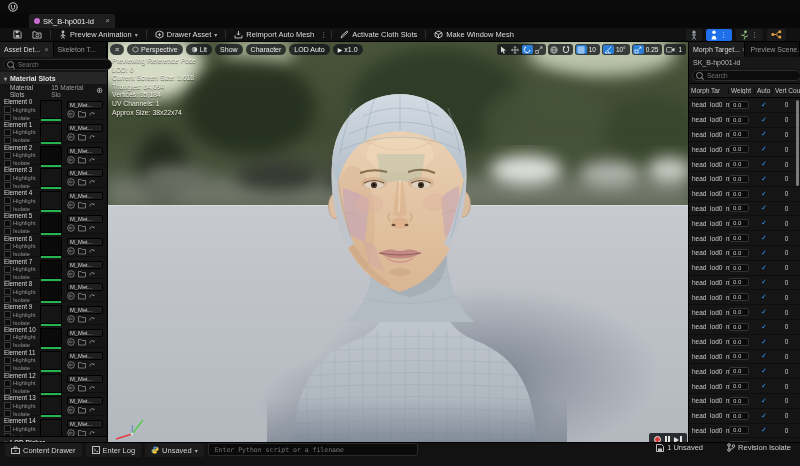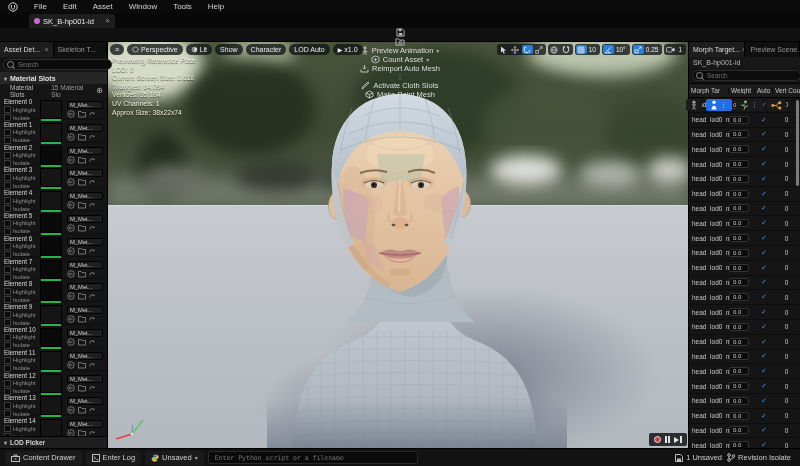--- a/index.html
+++ b/index.html
@@ -12,21 +12,21 @@
   .menu-item{font-size:8px;color:#d6d6d6;padding:0 8px;line-height:13px;cursor:default;}
   
   .tabbar{position:absolute;left:0;top:13px;width:100%;height:15px;background:#080808;display:flex;align-items:flex-end;z-index:30;}
   .doc-tab{margin-left:29px;height:14px;width:86px;background:#1e1e1e;border-radius:3px 3px 0 0;
            display:flex;align-items:center;gap:3px;padding:0 5px;box-sizing:border-box;}
   .doc-tab .tab-ico{width:6px;height:6px;border-radius:50%;background:#c96bd2;flex:0 0 auto;}
   .doc-tab .tab-title{font-size:7.5px;color:#e8e8e8;white-space:nowrap;overflow:hidden;flex:1;}
   .doc-tab .tab-close{font-size:8px;color:#999;line-height:8px;}
   
   .toolbar{position:absolute;left:0;top:28px;width:100%;height:14px;background:#111111;border-bottom:1px solid #000;
-           display:flex;align-items:center;padding:0 8px;box-sizing:border-box;z-index:30;flex-direction:column;}
+           display:flex;align-items:center;padding:0 8px;box-sizing:border-box;z-index:30;}
   .tb-btn{display:flex;align-items:center;gap:3px;font-size:7.5px;color:#dddddd;padding:0 5px;height:12px;white-space:nowrap;}
   .tb-btn svg{flex:0 0 auto;}
   .tb-sep{width:1px;height:9px;background:#2e2e2e;margin:0 3px;}
   .tb-caret{font-size:6px;color:#aaa;}
   .tb-dots{font-size:7px;color:#aaa;padding:0 1px;}
   .tb-right{margin-left:auto;display:flex;align-items:center;gap:4px;padding-right:6px;}
   .asset-btn{height:12px;display:flex;align-items:center;gap:1px;padding:0 4px;border-radius:2px;background:#1b1b1b;}
   .asset-btn.active{background:#1f6feb;}
   
   .left-panel{position:absolute;left:0;top:42px;width:107px;bottom:18px;background:#151515;border-right:1px solid #000;display:flex;flex-direction:column;z-index:20;}
@@ -109,46 +109,38 @@
   .stat-line{font-size:6.8px;line-height:8.6px;color:#f0eee0;text-shadow:0 1px 1px rgba(0,0,0,.65);white-space:nowrap;}
   .gizmo{position:absolute;left:5px;bottom:6px;z-index:4;}
   .vp-playbar{position:absolute;right:2px;bottom:2px;height:13px;background:rgba(18,20,23,.85);border-radius:2px;display:flex;align-items:center;gap:4px;padding:0 5px;z-index:5;}
   .rec{width:7px;height:7px;border:1.4px solid #e8e8e8;border-radius:50%;background:#d83a3a;box-sizing:border-box;}
   .pausebars{display:flex;gap:1.5px;}
   .pausebars i{display:block;width:2px;height:7px;background:#e2e2e2;}
   .stepfwd{display:flex;align-items:center;gap:1px;}
   .stepfwd .tri{width:0;height:0;border-left:5px solid #e2e2e2;border-top:3.5px solid transparent;border-bottom:3.5px solid transparent;}
   .stepfwd .bar{width:1.6px;height:7px;background:#e2e2e2;}
   
-  .statusbar{position:absolute;left:0;bottom:0;width:100%;height:18px;background:#121212;border-top:1px solid #000;display:flex;align-items:center;padding:0 5px;box-sizing:border-box;z-index:30;font-size:7.5px;}
+  .statusbar{position:absolute;left:0;bottom:0;width:100%;height:24px;background:#121212;border-top:1px solid #000;display:flex;align-items:flex-start;padding:0 5px;box-sizing:border-box;z-index:30;font-size:7.5px;}
   .sb-btn{display:flex;align-items:center;gap:3px;color:#cfcfcf;padding:0 6px;height:14px;background:#1b1b1b;border-radius:2px;margin-right:4px;white-space:nowrap;}
   .sb-input{width:200px;height:11px;background:#0a0a0a;border:1px solid #2a2a2a;border-radius:2px;display:flex;align-items:center;padding:0 4px;}
   .sb-input input{flex:1;background:transparent;border:0;outline:0;color:#8a8a8a;font-size:6.5px;font-family:"DejaVu Sans Mono",monospace;min-width:0;}
-  .sb-right{margin-left:auto;display:flex;align-items:center;gap:5px;padding-right:4px;}
+  .sb-right{margin-left:auto;display:flex;align-items:center;gap:24px;padding-right:4px;}
   .sb-flat{display:flex;align-items:center;gap:3px;color:#cfcfcf;white-space:nowrap;}
 </style>
 </head>
 <body>
 
 <div class="app">
 
   <div class="menubar">
     <div class="logo">
       <svg width="10" height="10" viewBox="0 0 10 10">
           <circle cx="5" cy="5" r="4.2" fill="none" stroke="#e8e8e8" stroke-width="0.9"></circle>
           <path d="M3.4 3v2.6c0 1 .7 1.6 1.6 1.6s1.6-.6 1.6-1.6V3" fill="none" stroke="#e8e8e8" stroke-width="0.9"></path>
         </svg>
-    </div>
-    <div class="menu-items">
-      <span class="menu-item">File</span>
-      <span class="menu-item">Edit</span>
-      <span class="menu-item">Asset</span>
-      <span class="menu-item">Window</span>
-      <span class="menu-item">Tools</span>
-      <span class="menu-item">Help</span>
     </div>
   </div>
 
   <div class="tabbar">
     <div class="doc-tab">
       <span class="tab-ico"></span>
       <span class="tab-title">SK_B-hp001-id</span>
       <span class="tab-close">×</span>
     </div>
   </div>
@@ -175,21 +167,21 @@
         </svg>
       <span>Preview Animation</span>
       <span class="tb-caret">▾</span>
     </span>
     <span class="tb-sep"></span>
     <span class="tb-btn">
       <svg width="9" height="9" viewBox="0 0 9 9">
           <path d="M1 2.5L4.5 1 8 2.5v4L4.5 8 1 6.5z" fill="none" stroke="#bdbdbd"></path>
           <path d="M4.5 3.2v3M3 4.7h3" stroke="#bdbdbd"></path>
         </svg>
-      <span>Count Asset</span>
+      <span>Drawer Asset</span>
       <span class="tb-caret">▾</span>
     </span>
     <span class="tb-sep"></span>
     <span class="tb-btn">
       <svg width="9" height="9" viewBox="0 0 9 9">
           <path d="M4.5 1v4M3 3.5l1.5 1.6L6 3.5" fill="none" stroke="#bdbdbd"></path>
           <path d="M1 5.5v2.5h7V5.5" fill="none" stroke="#bdbdbd"></path>
         </svg>
       <span>Reimport Auto Mesh</span>
     </span>
@@ -200,21 +192,21 @@
           <path d="M1 8l1-2.6L7.2 1 8 1.8 2.6 7z" fill="none" stroke="#bdbdbd"></path>
         </svg>
       <span>Activate Cloth Slots</span>
     </span>
     <span class="tb-sep"></span>
     <span class="tb-btn">
       <svg width="9" height="9" viewBox="0 0 9 9">
           <path d="M4.5 1L8 2.8v3.4L4.5 8 1 6.2V2.8z" fill="none" stroke="#bdbdbd"></path>
           <path d="M1 2.8l3.5 1.8L8 2.8M4.5 4.6V8" fill="none" stroke="#bdbdbd"></path>
         </svg>
-      <span>Make Paint Mesh</span>
+      <span>Make Window Mesh</span>
     </span>
     <span class="tb-right">
       <span class="asset-btn">
         <svg width="8" height="10" viewBox="0 0 8 10">
             <circle cx="4" cy="2.2" r="1.6" fill="#9aa0a6"></circle>
             <path d="M4 4v3M2 5h4M4 7L2.5 9.5M4 7L5.5 9.5" stroke="#9aa0a6" fill="none"></path>
           </svg>
       </span>
       <span class="asset-btn active">
         <svg width="8" height="10" viewBox="0 0 8 10">

